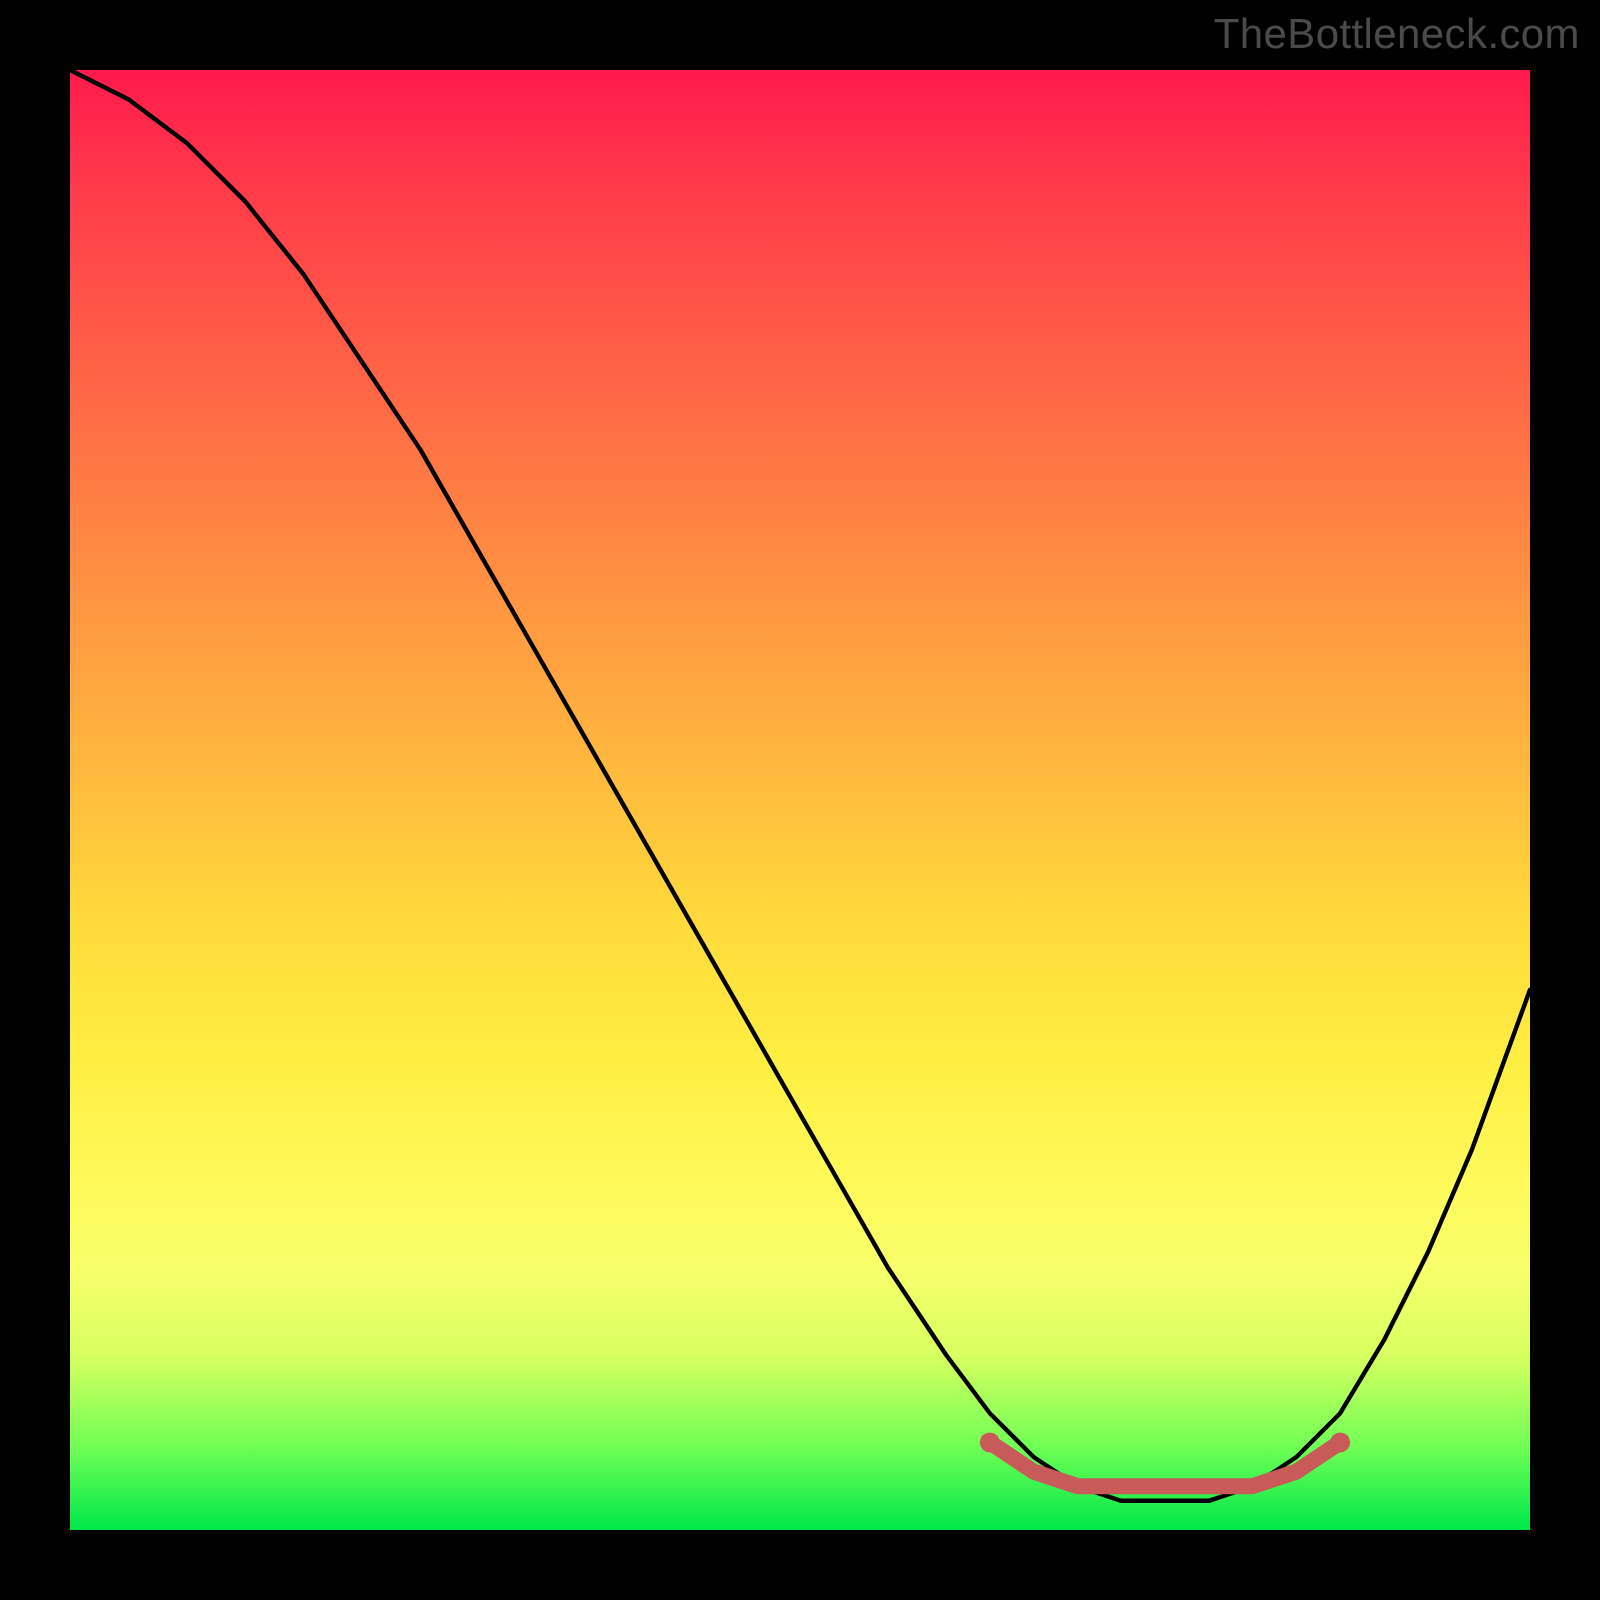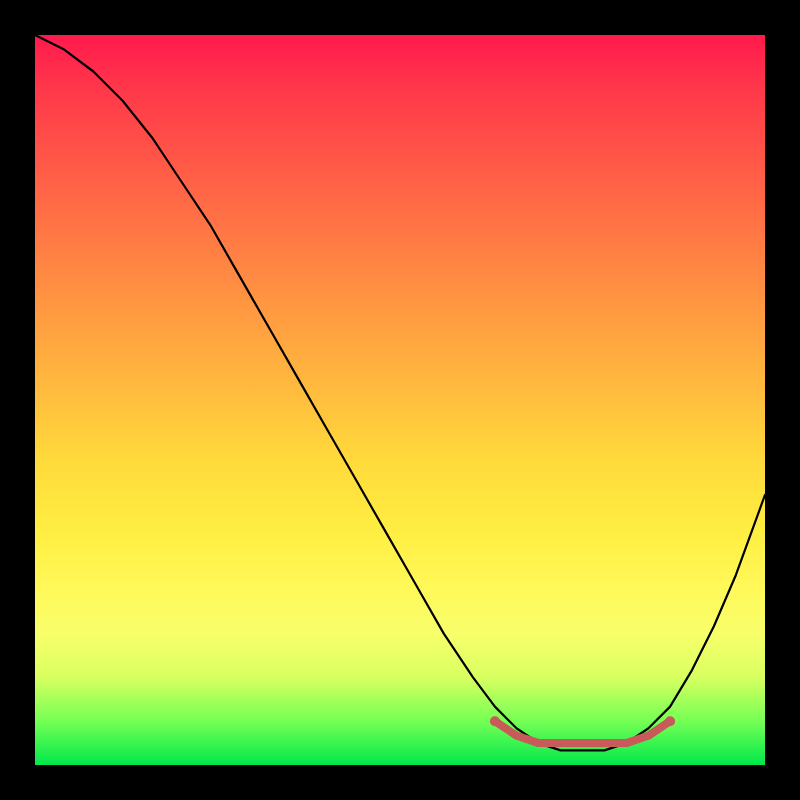--- a/index.html
+++ b/index.html
@@ -58,20 +58,21 @@
     top: 0;
     width: 730px;
     height: 730px;
     overflow: visible;
   }
 </style>
 </head>
 <body>
 
 <div class="frame">
+  <div class="watermark">TheBottleneck.com</div>
   <div class="plot">
     <svg class="curve" viewBox="0 0 730 730" preserveAspectRatio="none">
       <path fill="none" stroke="#000" stroke-width="2.2" stroke-linecap="round" stroke-linejoin="round" d="M0.0 0.0 L29.2 14.6 L58.4 36.5 L87.6 65.7 L116.8 102.2 L146.0 146.0 L175.2 189.8 L204.4 240.9 L233.6 292.0 L262.8 343.1 L292.0 394.2 L321.2 445.3 L350.4 496.4 L379.6 547.5 L408.8 598.6 L438.0 642.4 L459.9 671.6 L481.8 693.5 L503.7 708.1 L525.6 715.4 L547.5 715.4 L569.4 715.4 L591.3 708.1 L613.2 693.5 L635.1 671.6 L657.0 635.1 L678.9 591.3 L700.8 540.2 L730.0 459.9"></path>
       <path fill="none" stroke="#c85a5a" stroke-width="8" stroke-linecap="round" stroke-linejoin="round" d="M459.9 686.2 L481.8 700.8 L503.7 708.1 L525.6 708.1 L547.5 708.1 L569.4 708.1 L591.3 708.1 L613.2 700.8 L635.1 686.2"></path>
       <circle cy="686.2" r="5" fill="#c85a5a" cx="459.9"></circle>
       <circle cy="686.2" r="5" fill="#c85a5a" cx="635.1"></circle>
     </svg>
   </div>
 </div>
 

